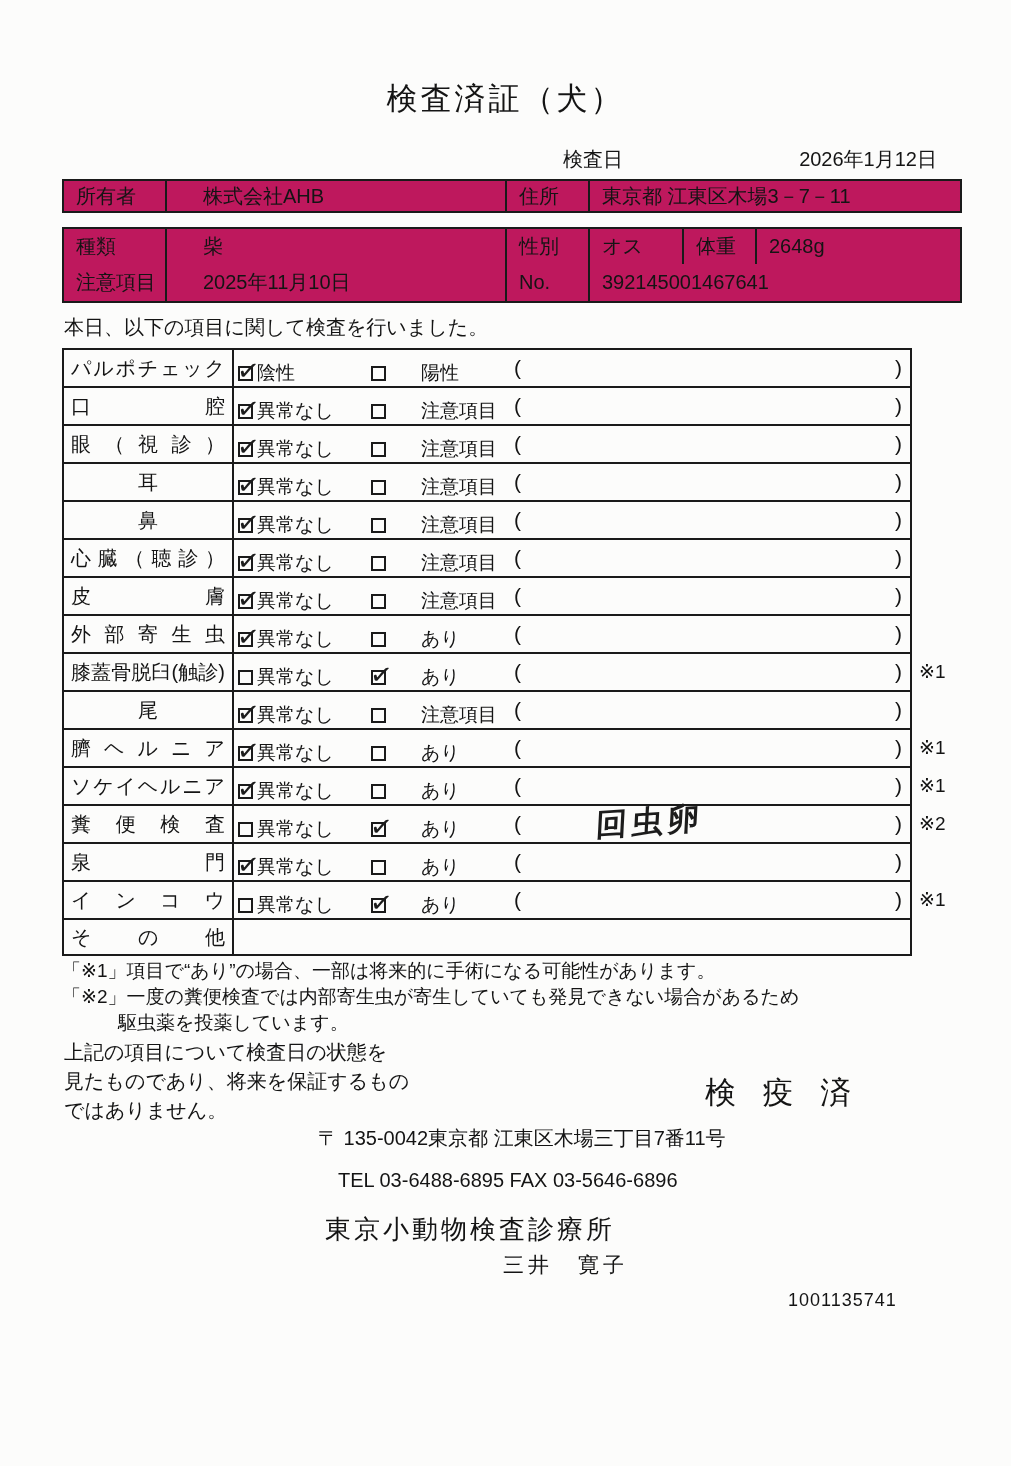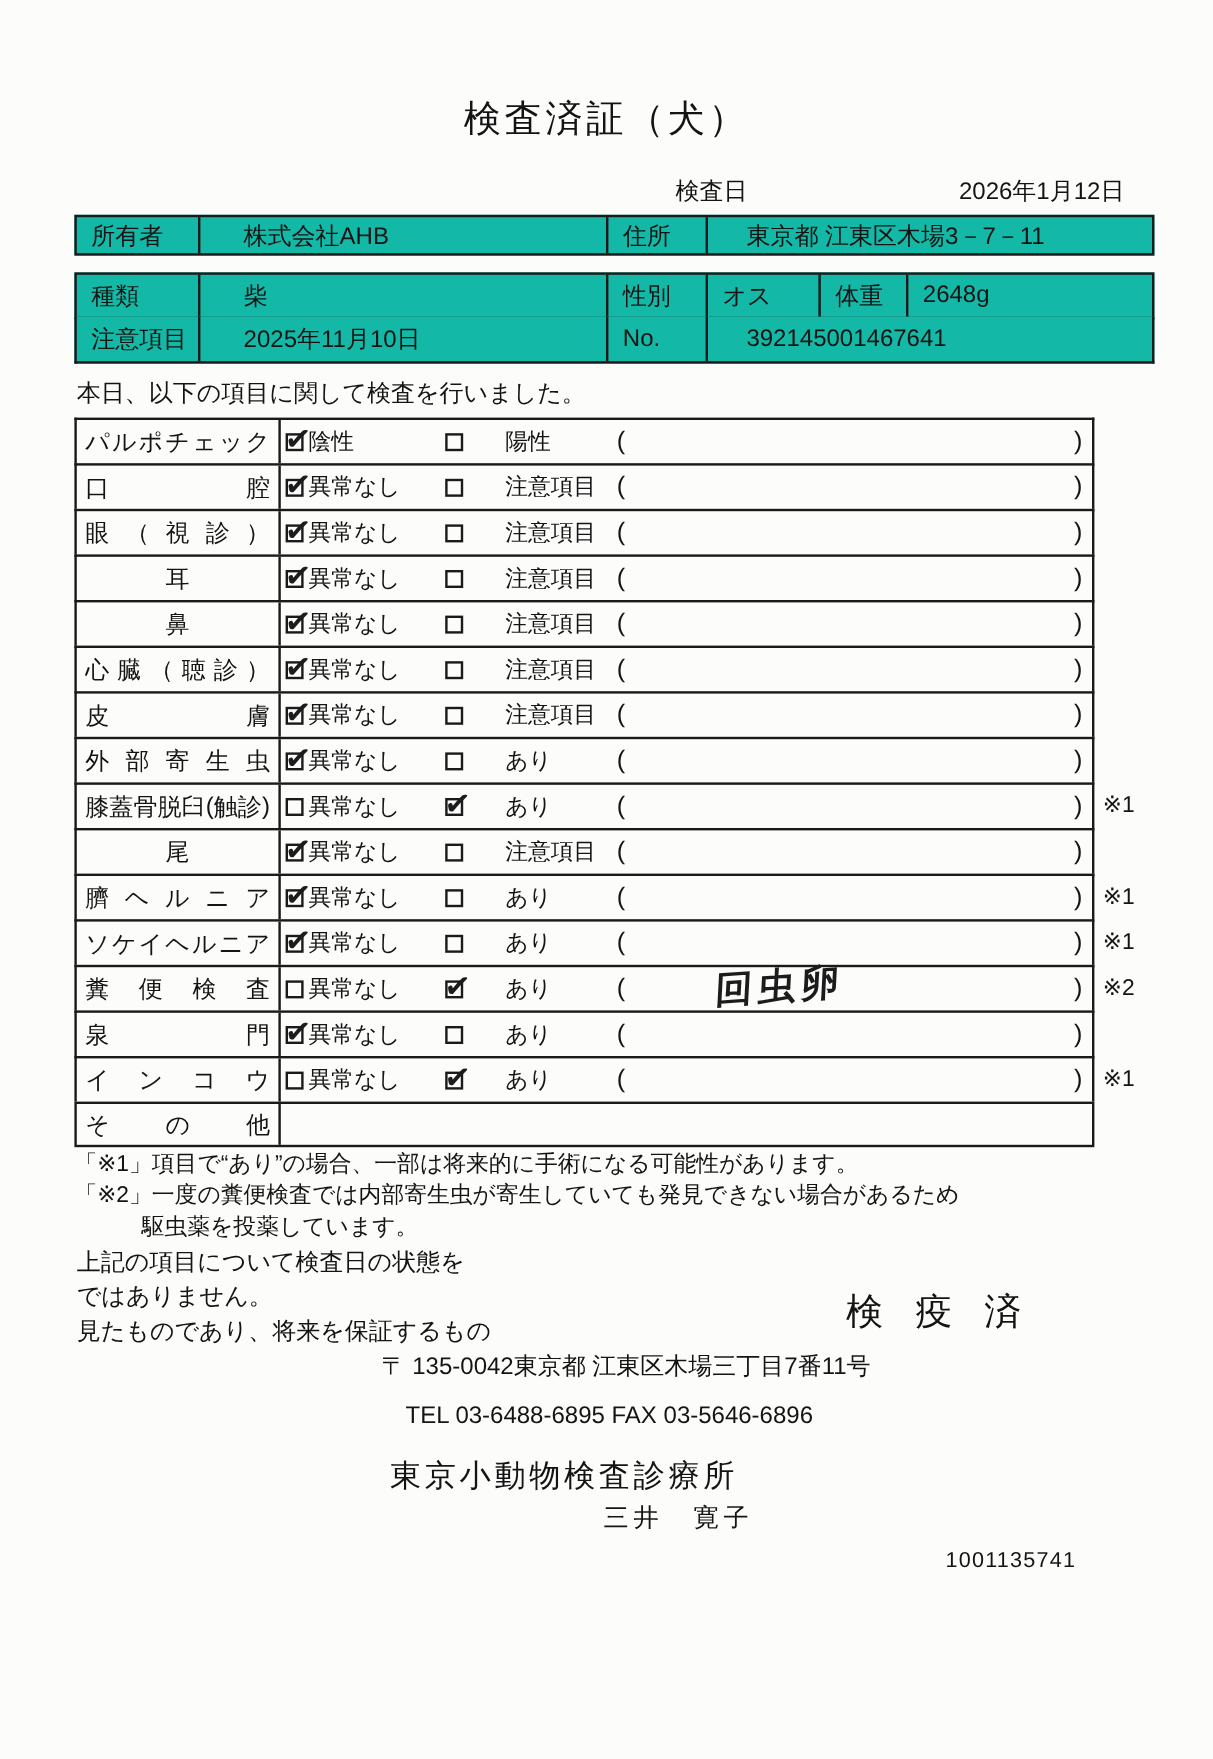--- a/index.html
+++ b/index.html
@@ -12,45 +12,45 @@
   }
   .title {
     position:absolute; top:78px; left:0; right:0;
     text-align:center; font-size:31px; letter-spacing:3px; font-weight:500;
   }
   .date-row {
     position:absolute; top:146px; left:563px; width:374px;
     display:flex; justify-content:space-between; font-size:20px;
   }
   
-  .info-row { position:absolute; left:62px; width:900px; display:flex; border:2px solid #1a1a1a; background:#14b8a6; }
+  .info-row { position:absolute; left:62px; width:900px; display:flex; border:2px solid #1a1a1a; background:#be185d; }
   .info1 { top:179px; height:34px; }
   .info2 { top:227px; height:39px; }
   .info3 { top:264px; height:39px; border-top:none; }
   .cell { display:flex; align-items:center; padding-left:12px; font-size:20px; border-right:2px solid #1a1a1a; overflow:hidden; white-space:nowrap; }
   .cell.last { border-right:none; }
   .w103 { width:103px; } .w340 { width:340px;padding-left:36px; } .w83 { width:83px; }
-  .w94 { width:94px; } .w73 { width:73px; } .w185 { width:185px; } .w352 { width:352px; flex:1;margin-left:20px; }
+  .w94 { width:94px; } .w73 { width:73px; } .w185 { width:185px; } .w352 { width:352px; flex:1; }
   .weight-cell { padding-right:14px; }
   .intro { position:absolute; top:314px; left:64px; font-size:20px; }
   
   .exam-table { position:absolute; top:348px; left:62px; width:900px; }
   .exam-row { display:flex; height:38px; }
   .row-box {
     width:850px; display:flex;
     border-left:2px solid #1a1a1a; border-right:2px solid #1a1a1a; border-top:2px solid #1a1a1a;
   }
   .exam-row:last-child .row-box { border-bottom:2px solid #1a1a1a; }
   .c-item {
     width:170px; border-right:2px solid #1a1a1a;
     display:flex; justify-content:space-between; align-items:center;
     padding:0 7px; font-size:20px; overflow:hidden;
   }
   .c-item.single { justify-content:center; }
-  .c-opts { width:272px; display:flex; align-items:center;font-family:Liberation Serif, serif; }
+  .c-opts { width:272px; display:flex; align-items:flex-end; }
   .opt { display:flex; align-items:center; width:133px; padding-left:4px; }
   .opt + .opt { width:139px;gap:31px; }
   .cb { width:15px; height:15px; border:2px solid #1a1a1a; margin-right:4px; position:relative; flex:none; background:#fcfcfb; }
   .cb.checked::after {
     content:"✓"; position:absolute; left:-3px; top:-13px;
     font-size:27px; font-weight:bold; color:#1c1c1c; transform:rotate(7deg);
   }
   .opt-label { font-size:19px; white-space:nowrap; }
   .c-paren { flex:1; display:flex; align-items:center; justify-content:space-between; font-size:21px; padding:0 8px; }
   .hand {
@@ -518,22 +518,22 @@
     </div>
 
   <div class="notes">
     <div>「※1」項目で“あり”の場合、一部は将来的に手術になる可能性があります。</div>
     <div>「※2」一度の糞便検査では内部寄生虫が寄生していても発見できない場合があるため</div>
     <div class="indent">駆虫薬を投薬しています。</div>
   </div>
 
   <div class="disclaimer">
     <div>上記の項目について検査日の状態を</div>
+    <div>見たものであり、将来を保証するもの</div>
     <div>ではありません。</div>
-    <div>見たものであり、将来を保証するもの</div>
   </div>
 
   <div class="stamp">検 疫 済</div>
 
   <div class="postal-line">
     <span>〒 135-0042</span>
     <span>東京都 江東区木場三丁目7番11号</span>
   </div>
 
   <div class="tel-line">TEL 03-6488-6895  FAX 03-5646-6896</div>

